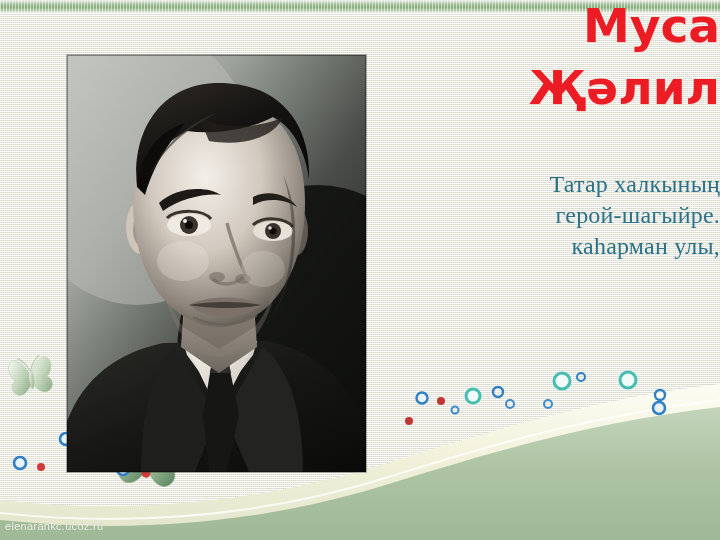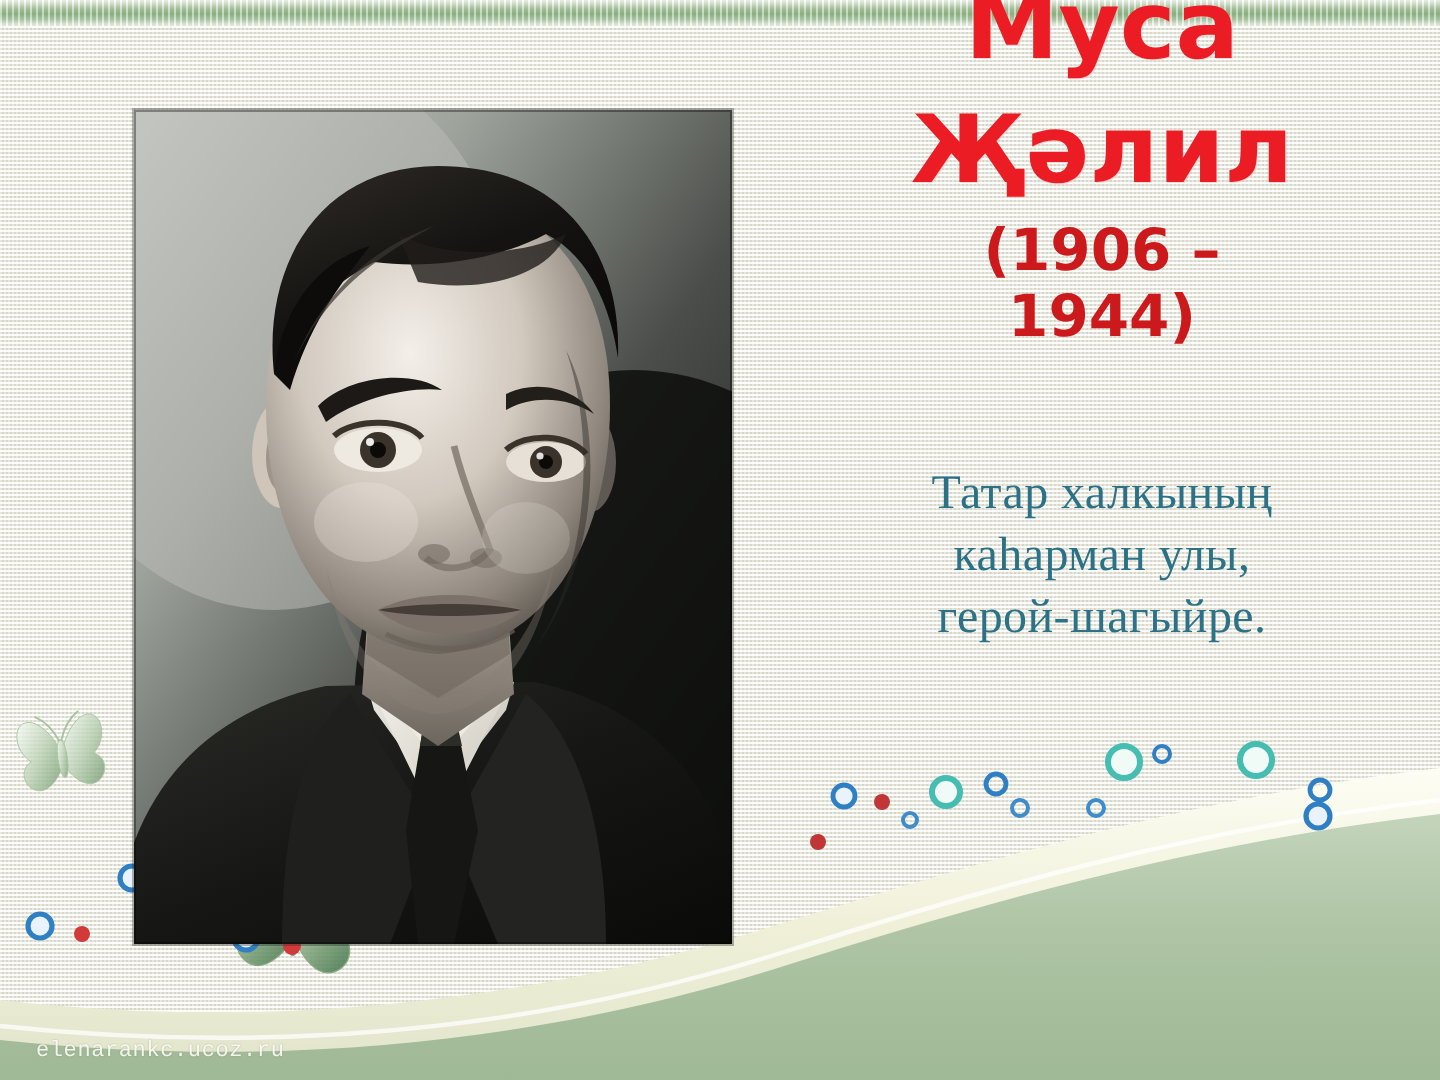--- a/index.html
+++ b/index.html
@@ -83,24 +83,24 @@
     overflow: hidden;
     background: #1a1a1a;
     box-shadow: 0 0 0 1px rgba(40,40,40,0.35);
   }
   .photo-frame svg { display:block; width: 299px; height: 417px; }
 
   
   .text-col {
     position: absolute;
     left: 382px;
-    top: 0px;
+    top: 12px;
     width: 338px;
     z-index: 6;
-    text-align: center;
+    text-align: right;
   }
   .title {
     font-family: "DejaVu Sans", sans-serif;
     font-weight: bold;
     font-size: 47px;
     line-height: 0.98;
     color: #ec1c24;
     letter-spacing: 0px;
     margin: 0;
     padding-top: 0px;
@@ -127,24 +127,24 @@
     color: #2b7288;
     margin: 0;
     padding-top: 58px;
     letter-spacing: 0.2px;
   }
   .subtitle span { display: block; }
 
   
   .watermark {
     position: absolute;
-    left: 18px;
+    left: 5px;
     bottom: 8px;
     z-index: 9;
-    font-family: Liberation Mono, monospace;
+    font-family: Liberation Sans, sans-serif;
     font-size: 11px;
     color: #fafaf5;
     opacity: 0.92;
     letter-spacing: 0.3px;
     text-shadow: 0 0 1px rgba(120,130,110,0.55);
   }
 </style>
 </head>
 <body>
 
@@ -353,27 +353,23 @@
       <rect width="299" height="417" fill="none" stroke="rgba(0,0,0,0.35)" stroke-width="2"></rect>
     </svg>
   </div>
 
   <div class="text-col">
     <h1 class="title">
       <span class="line1">Муса</span>
       <span class="line2">Җәлил</span>
     </h1>
 
-    <div class="dates">
-      <span>(1906 –</span>
-      <span>1944)</span>
-    </div>
 
     <div class="subtitle">
       <span>Татар халкының</span>
+      <span>герой-шагыйре.</span>
       <span>каһарман улы,</span>
-      <span>герой-шагыйре.</span>
     </div>
   </div>
 
   <div class="watermark">elenarankc.ucoz.ru</div>
 
 </div>
 
 </body></html>

